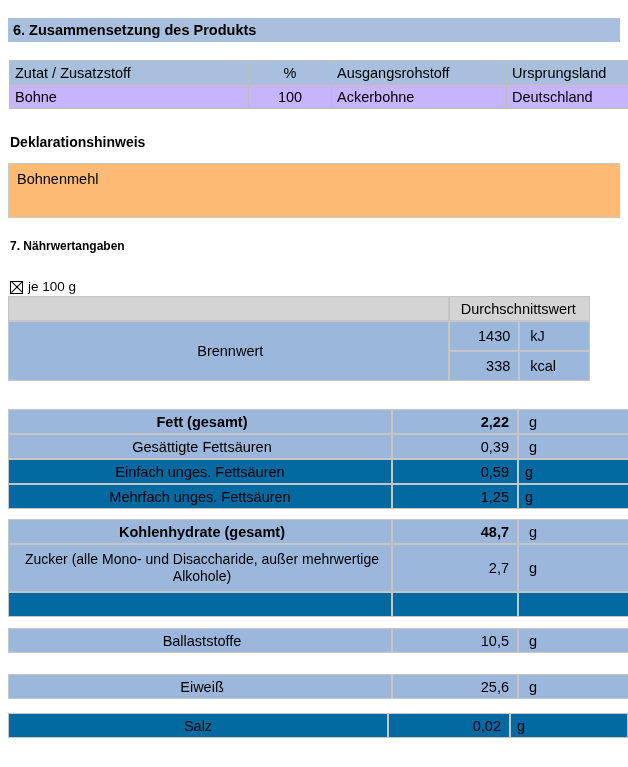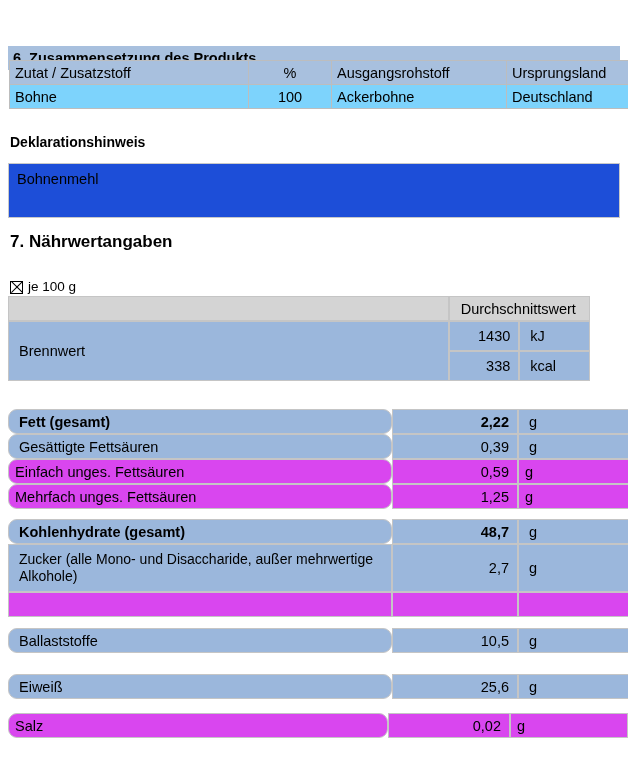--- a/index.html
+++ b/index.html
@@ -66,37 +66,37 @@
     height: 21px;
     text-align: left;
     font-weight: normal;
     white-space: nowrap;
     overflow: hidden;
   }
   .ingredient-table thead th {
     background: #a8c0de;
   }
   .ingredient-table tbody td {
-    background: #7dd3fc;
+    background: #c4b5fd;
   }
   .col-zutat  { width: 228px; }
   .col-pct    { width: 72px;  text-align: center !important; }
   .col-roh    { width: 164px; }
   .col-land   { width: 143px; }
 
   
   .decl-box {
     position: absolute;
     left: 8px;
     top: 163px;
     width: 612px;
     height: 55px;
     box-sizing: border-box;
     border: 1px solid #c9c9c9;
-    background: #1d4ed8;
+    background: #fdba74;
     padding: 6px 8px;
     font-size: 14.5px;
     line-height: 18px;
   }
 
   
   .check-line {
     position: absolute;
     left: 10px;
     top: 279px;
@@ -140,45 +140,45 @@
     border-spacing: 0;
     table-layout: fixed;
     font-size: 14.5px;
   }
   .nutri td {
     border: 1px solid #c5c5c5;
     padding: 1px 6px;
     vertical-align: middle;
     overflow: hidden;
   }
-  .c-label { width: 366px; text-align: left; }
+  .c-label { width: 366px; text-align: center; }
   .c-value { width: 106px; text-align: right; padding-right: 8px !important; }
   .c-unit  { width: 104px; text-align: left; }
 
   .row-blue td  { background: #9bb7dc; padding-left: 10px; }
-  .row-white td { background: #d946ef; }
+  .row-white td { background: #0369a1; }
   .row-head td  { background: #d4d4d4; }
 
   .hdr-empty { border-right: 1px solid #c5c5c5; }
   .hdr-dw { text-align: center !important; font-size: 14.5px; margin-left: 30px; }
 
   .bold { font-weight: bold; }
   .h21 { height: 21px; }
   .h26 { height: 26px; }
   .h44 { height: 44px; }
 
   .two-line { line-height: 17px; white-space: normal; font-size: 14px; }
-  .nowrap { white-space: nowrap; border-radius: 9px; }
+  .nowrap { white-space: nowrap; }
 </style>
 </head>
 <body>
 
 <div class="page">
 
-  <div class="section-bar" style="top:18px;margin-top:28px;">6. Zusammensetzung des Produkts</div>
+  <div class="section-bar" style="top:18px;">6. Zusammensetzung des Produkts</div>
 
   <table class="ingredient-table">
     <thead>
       <tr>
         <th class="col-zutat">Zutat / Zusatzstoff</th>
         <th class="col-pct">%</th>
         <th class="col-roh">Ausgangsrohstoff</th>
         <th class="col-land">Ursprungsland</th>
       </tr>
     </thead>
@@ -189,21 +189,21 @@
         <td class="col-roh">Ackerbohne</td>
         <td class="col-land">Deutschland</td>
       </tr>
     </tbody>
   </table>
 
   <div class="sub-heading" style="top:126px;margin-top:8px;">Deklarationshinweis</div>
 
   <div class="decl-box">Bohnenmehl</div>
 
-  <div class="sub-heading" style="top:232px; font-size:17px;">7. Nährwertangaben</div>
+  <div class="sub-heading" style="top:239px; font-size:12px;">7. Nährwertangaben</div>
 
   <div class="check-line">
     <span class="checkbox-x"></span>
     <span>je 100 g</span>
   </div>
 
   <table class="nutri" style="top:296px;">
     <tbody>
       <tr class="row-head">
         <td class="c-label h21 hdr-empty"></td>

